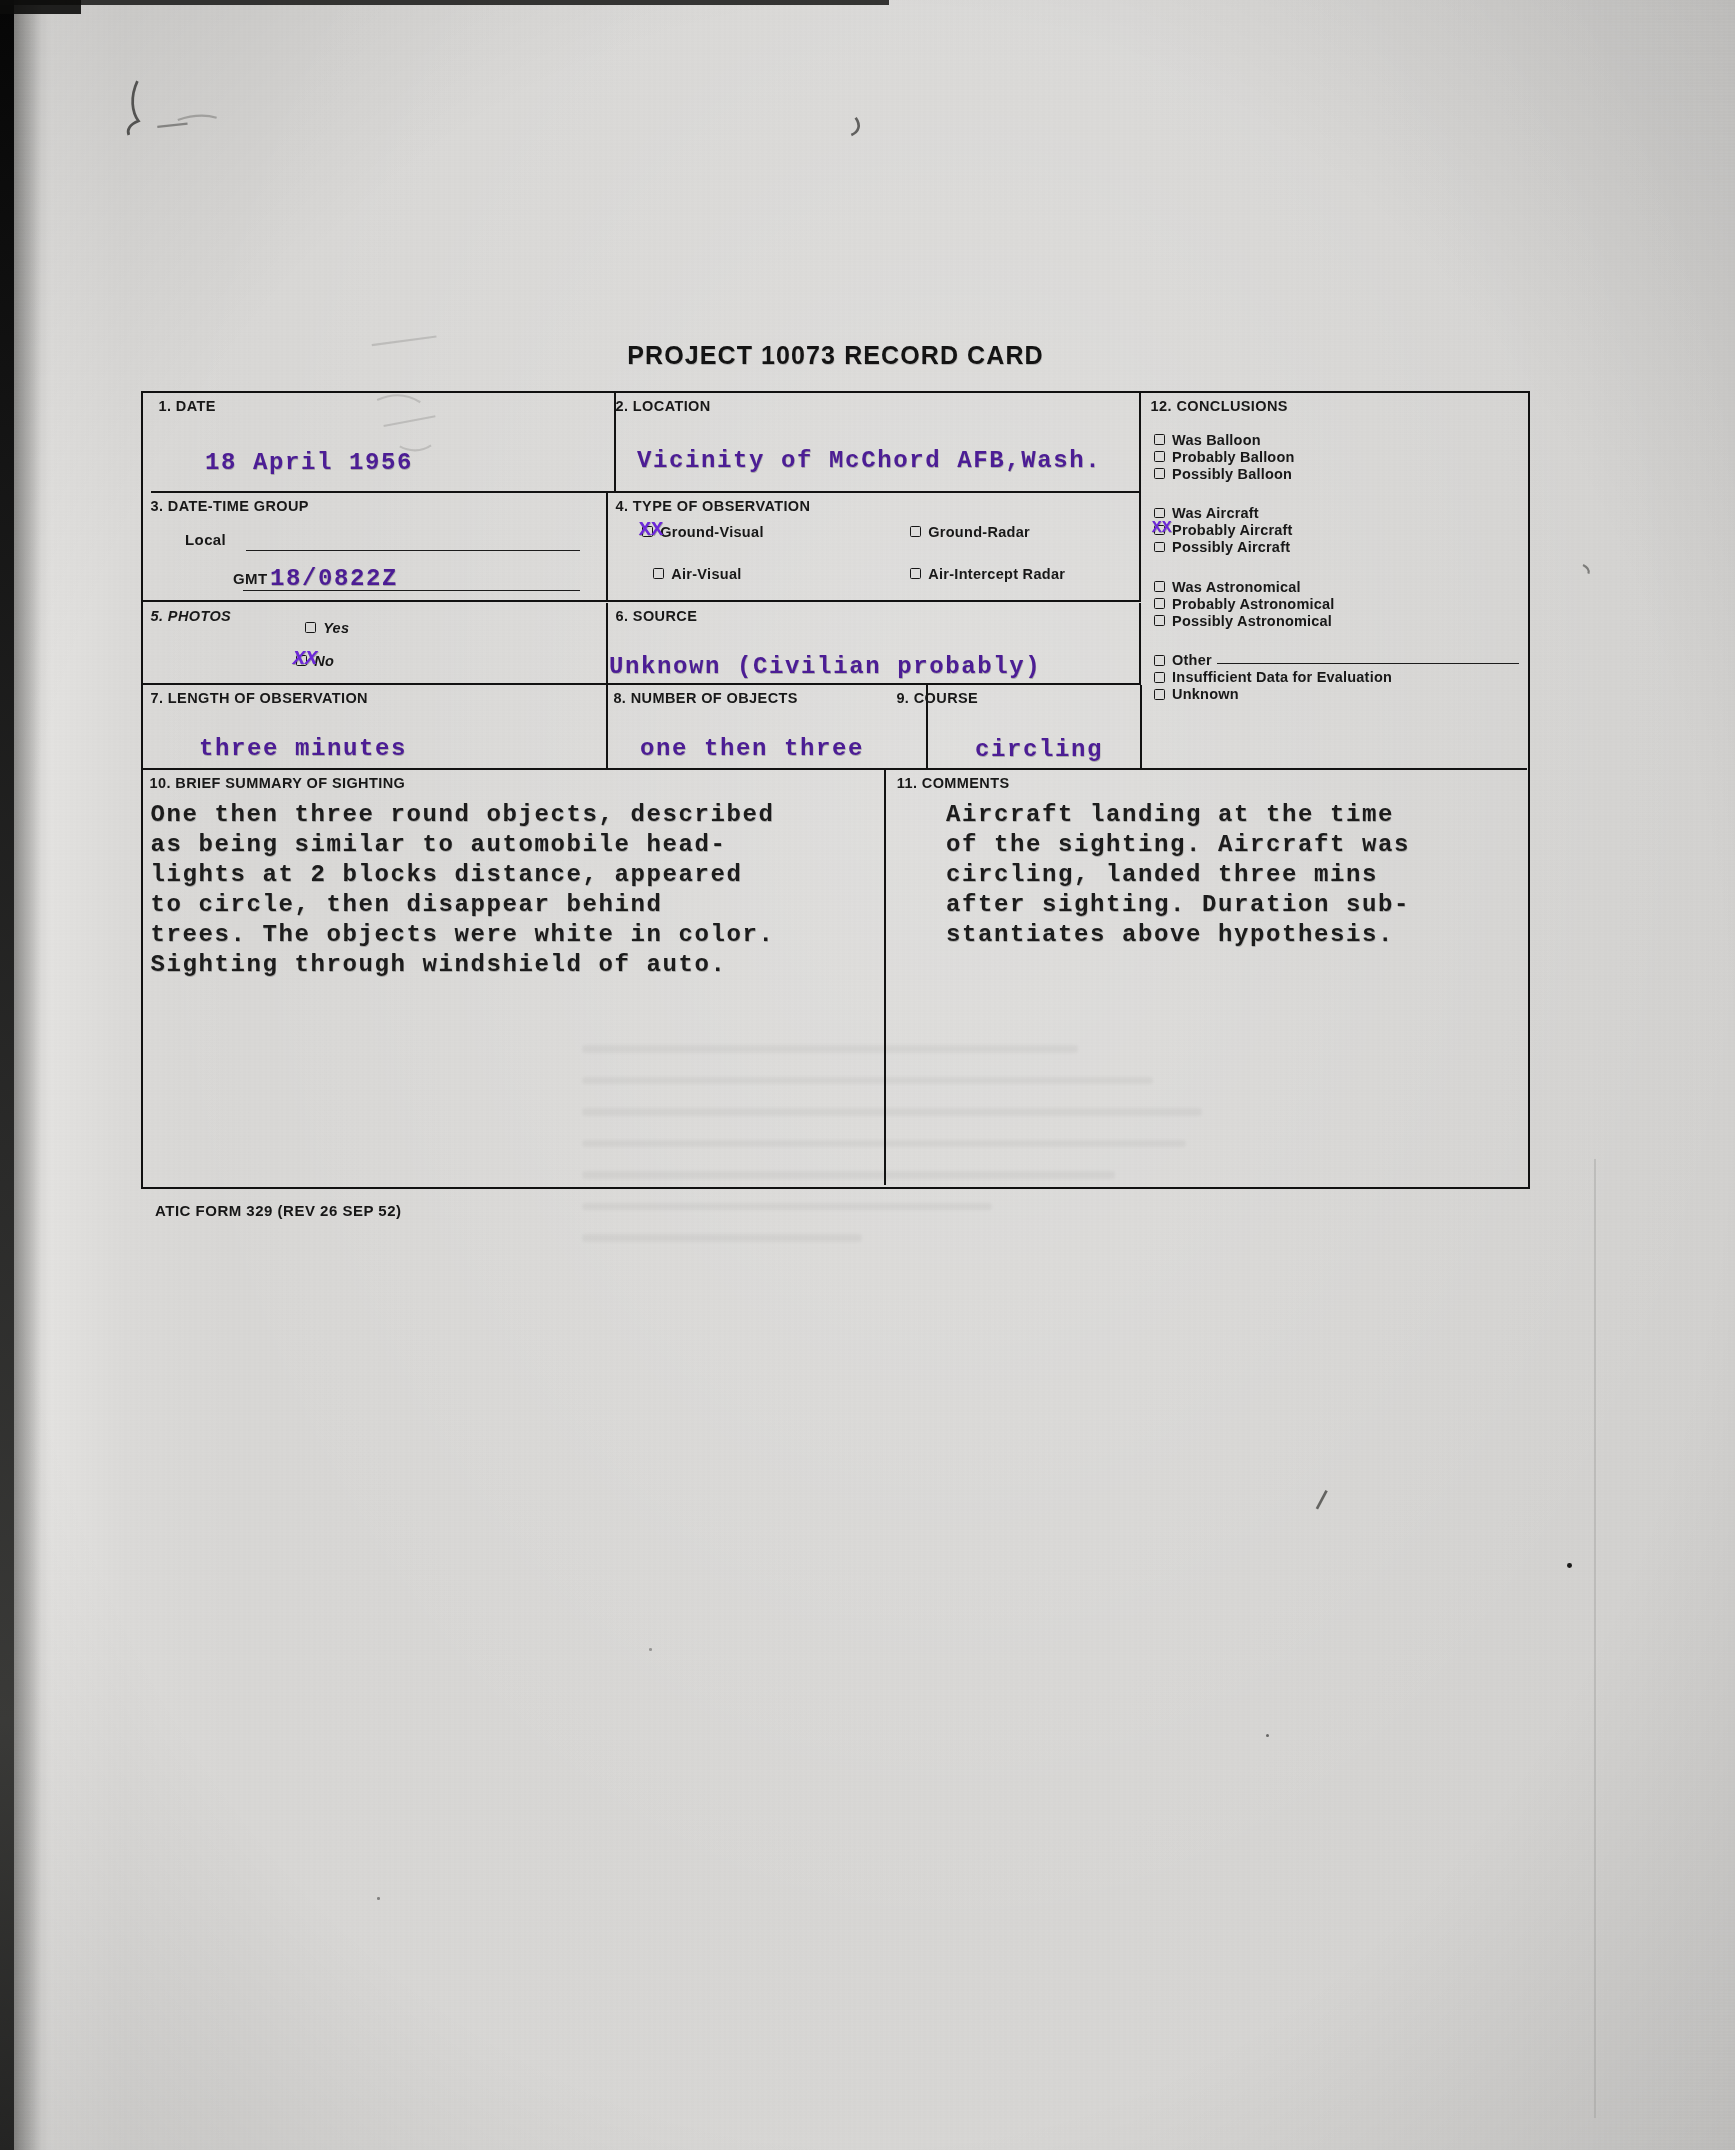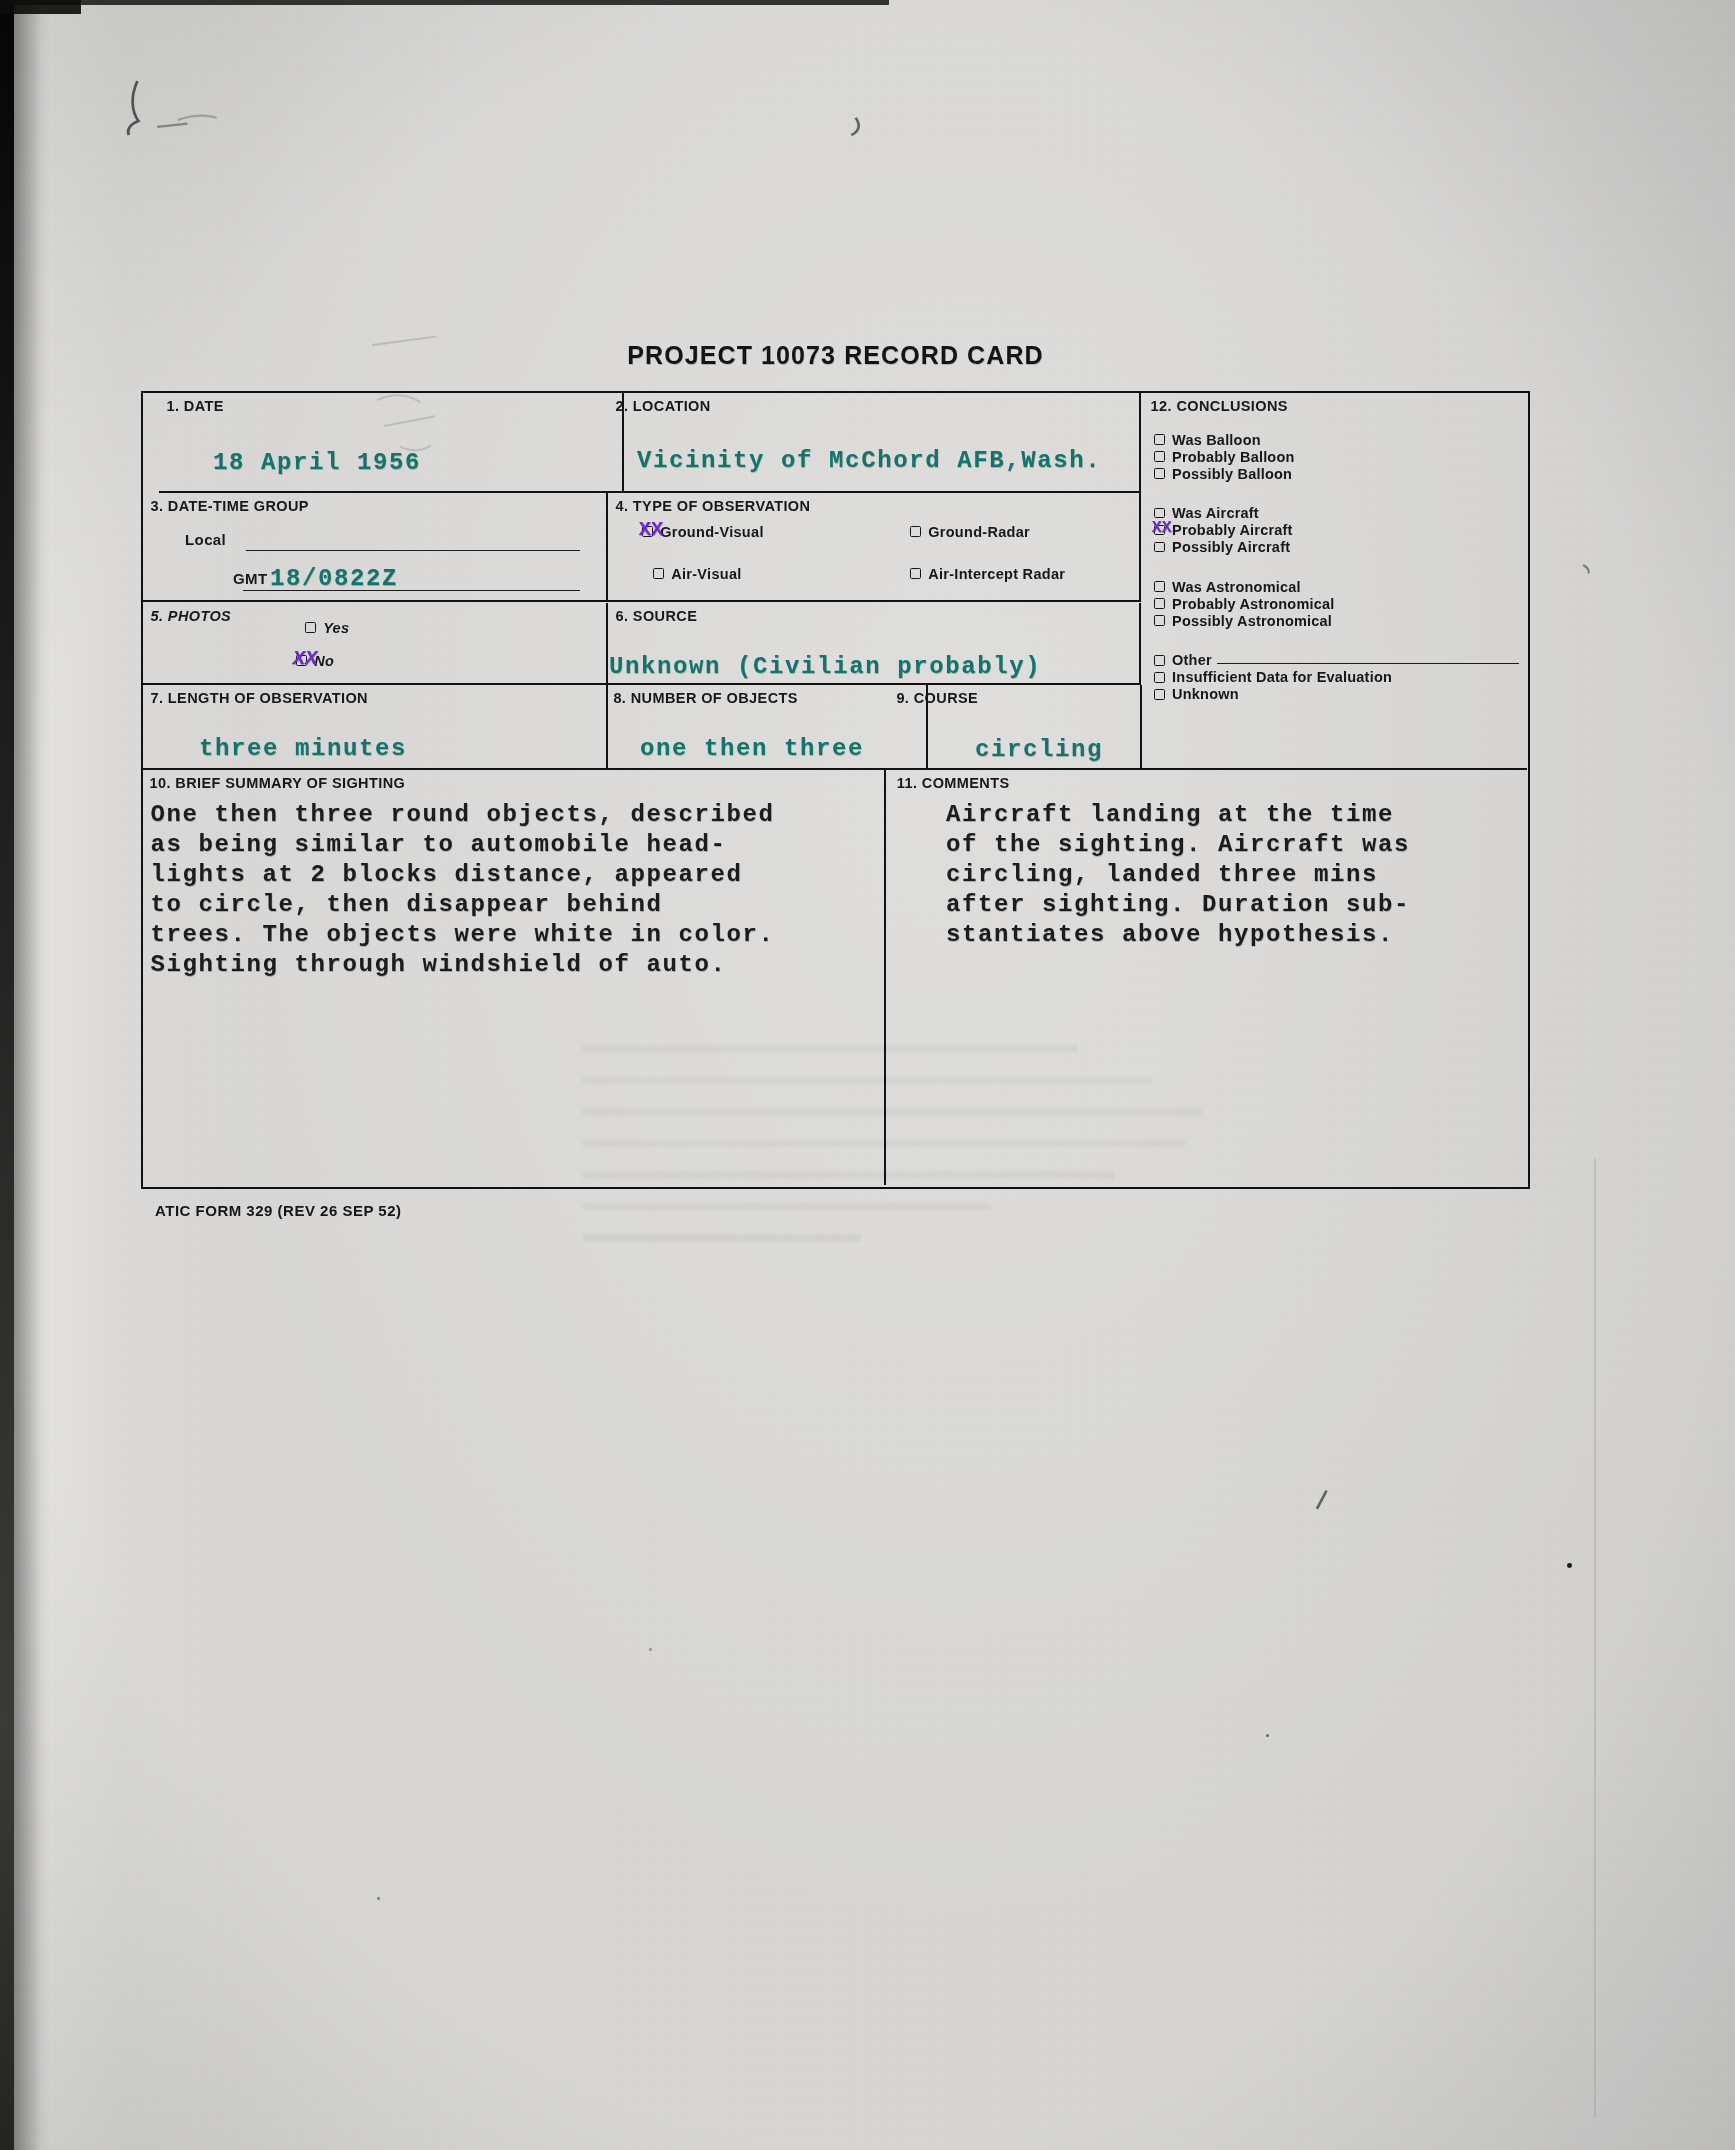--- a/index.html
+++ b/index.html
@@ -54,40 +54,40 @@
   }
 
   
   .card{
     position:absolute;left:141px;top:391px;width:1389px;height:798px;
     border:2.7px solid #101010;box-sizing:border-box;
   }
   .cell{position:absolute;box-sizing:border-box;}
   .b-r{border-right:2.2px solid #121212;}
   .b-b{border-bottom:2.2px solid #121212;}
-  .c1 {left:16px;     top:0;     width:465px;  height:100px;}
+  .c1 {left:8px;     top:0;     width:465px;  height:100px;}
   .c2 {left:465px; top:0;     width:533px;  height:100px;}
   .c12{left:999px;top:0;     width:385px;  height:377px;}
   .c3 {left:0;     top:100px; width:465px;  height:109px;}
   .c4 {left:465px; top:100px; width:533px;  height:109px;}
   .c5 {left:0;     top:210px; width:465px;  height:82px;font-style:italic;}
   .c6 {left:465px; top:210px; width:533px;  height:82px;}
   .c7 {left:0;     top:292px; width:465px;  height:85px;}
   .c8 {left:465px; top:292px; width:320px;  height:85px;}
   .c9 {left:748px;top:292px; width:251px;  height:85px;}
   .c10{left:0;     top:377px; width:743px; height:415px;}
   .c11{left:743px;top:377px; width:641px; height:415px;}
 
   .flabel{
     position:absolute;top:5.4px;left:7.5px;
     font-weight:700;font-size:14.5px;letter-spacing:0.4px;color:#181818;white-space:nowrap;
   }
   .typed{
     font-family:"Liberation Mono",monospace;font-weight:700;
-    font-size:24px;letter-spacing:1.6px;color:#0f766e;white-space:nowrap;
+    font-size:24px;letter-spacing:1.6px;color:#4c1d95;white-space:nowrap;
     text-shadow:0.5px 0.5px 0 rgba(25,25,25,0.25);
   }
   .v-abs{position:absolute;}
   .v-date{left:54px;top:56px;}
   .v-location{left:1.1px;top:54px;padding-left:28px;}
   .v-source{left:1.1px;top:50px;}
   .v-length{left:56px;top:50px;}
   .v-number{left:32px;top:50px;}
   .v-course{left:84px;top:51px;}
 

